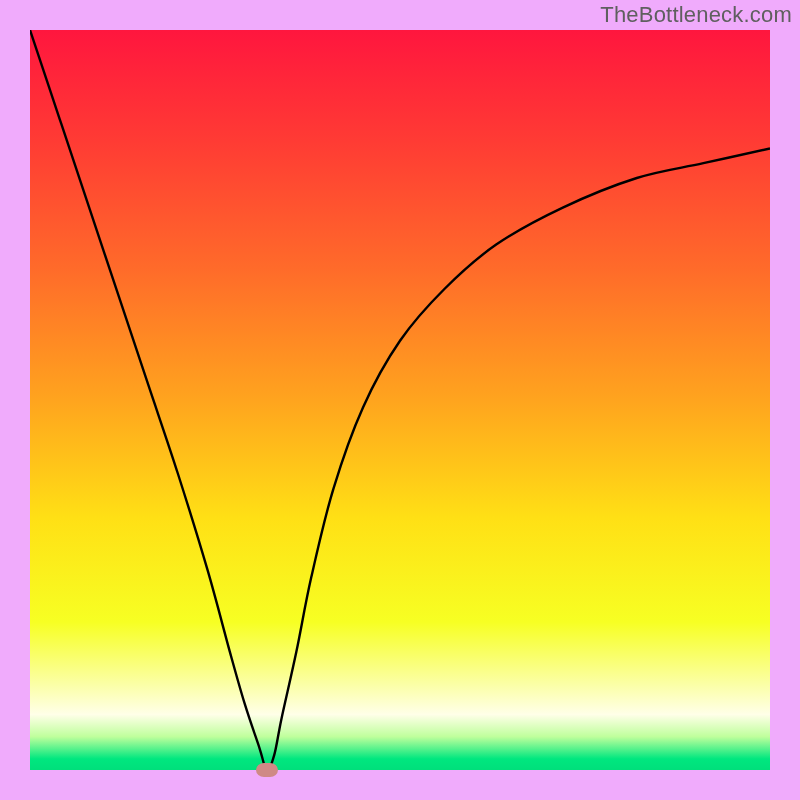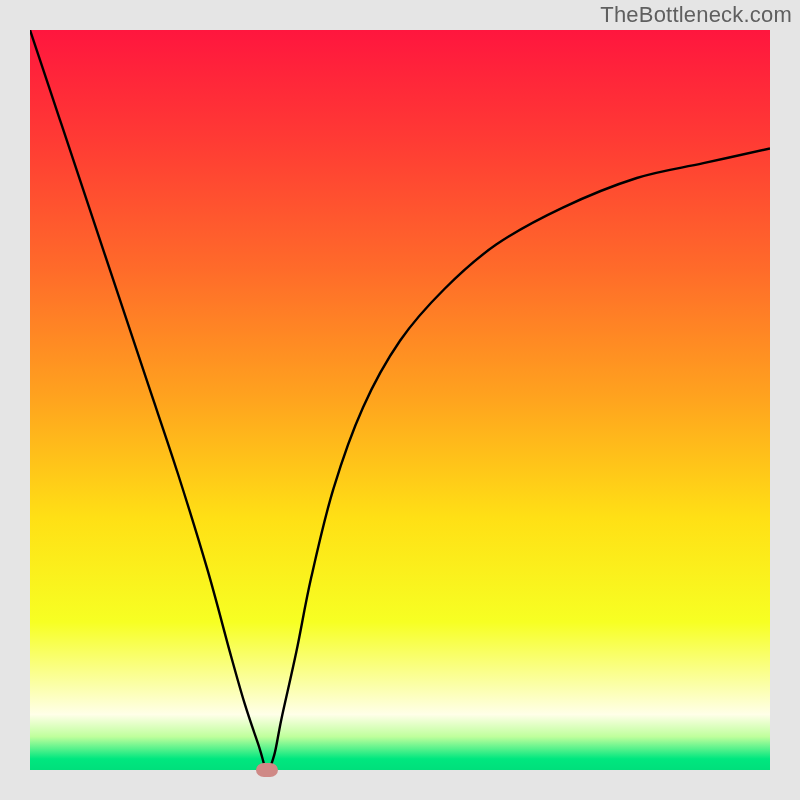--- a/index.html
+++ b/index.html
@@ -8,21 +8,21 @@
     width: 800px;
     height: 800px;
     background: #000;
     font-family: Arial, Helvetica, sans-serif;
     overflow: hidden;
   }
   .frame {
     position: relative;
     width: 800px;
     height: 800px;
-    background: #e5e5e5;
+    background: #f0abfc;
   }
   .attribution {
     position: absolute;
     top: 2px;
     right: 8px;
     color: #5f5f5f;
     font-size: 22px;
     font-weight: 500;
     letter-spacing: 0.2px;
   }

